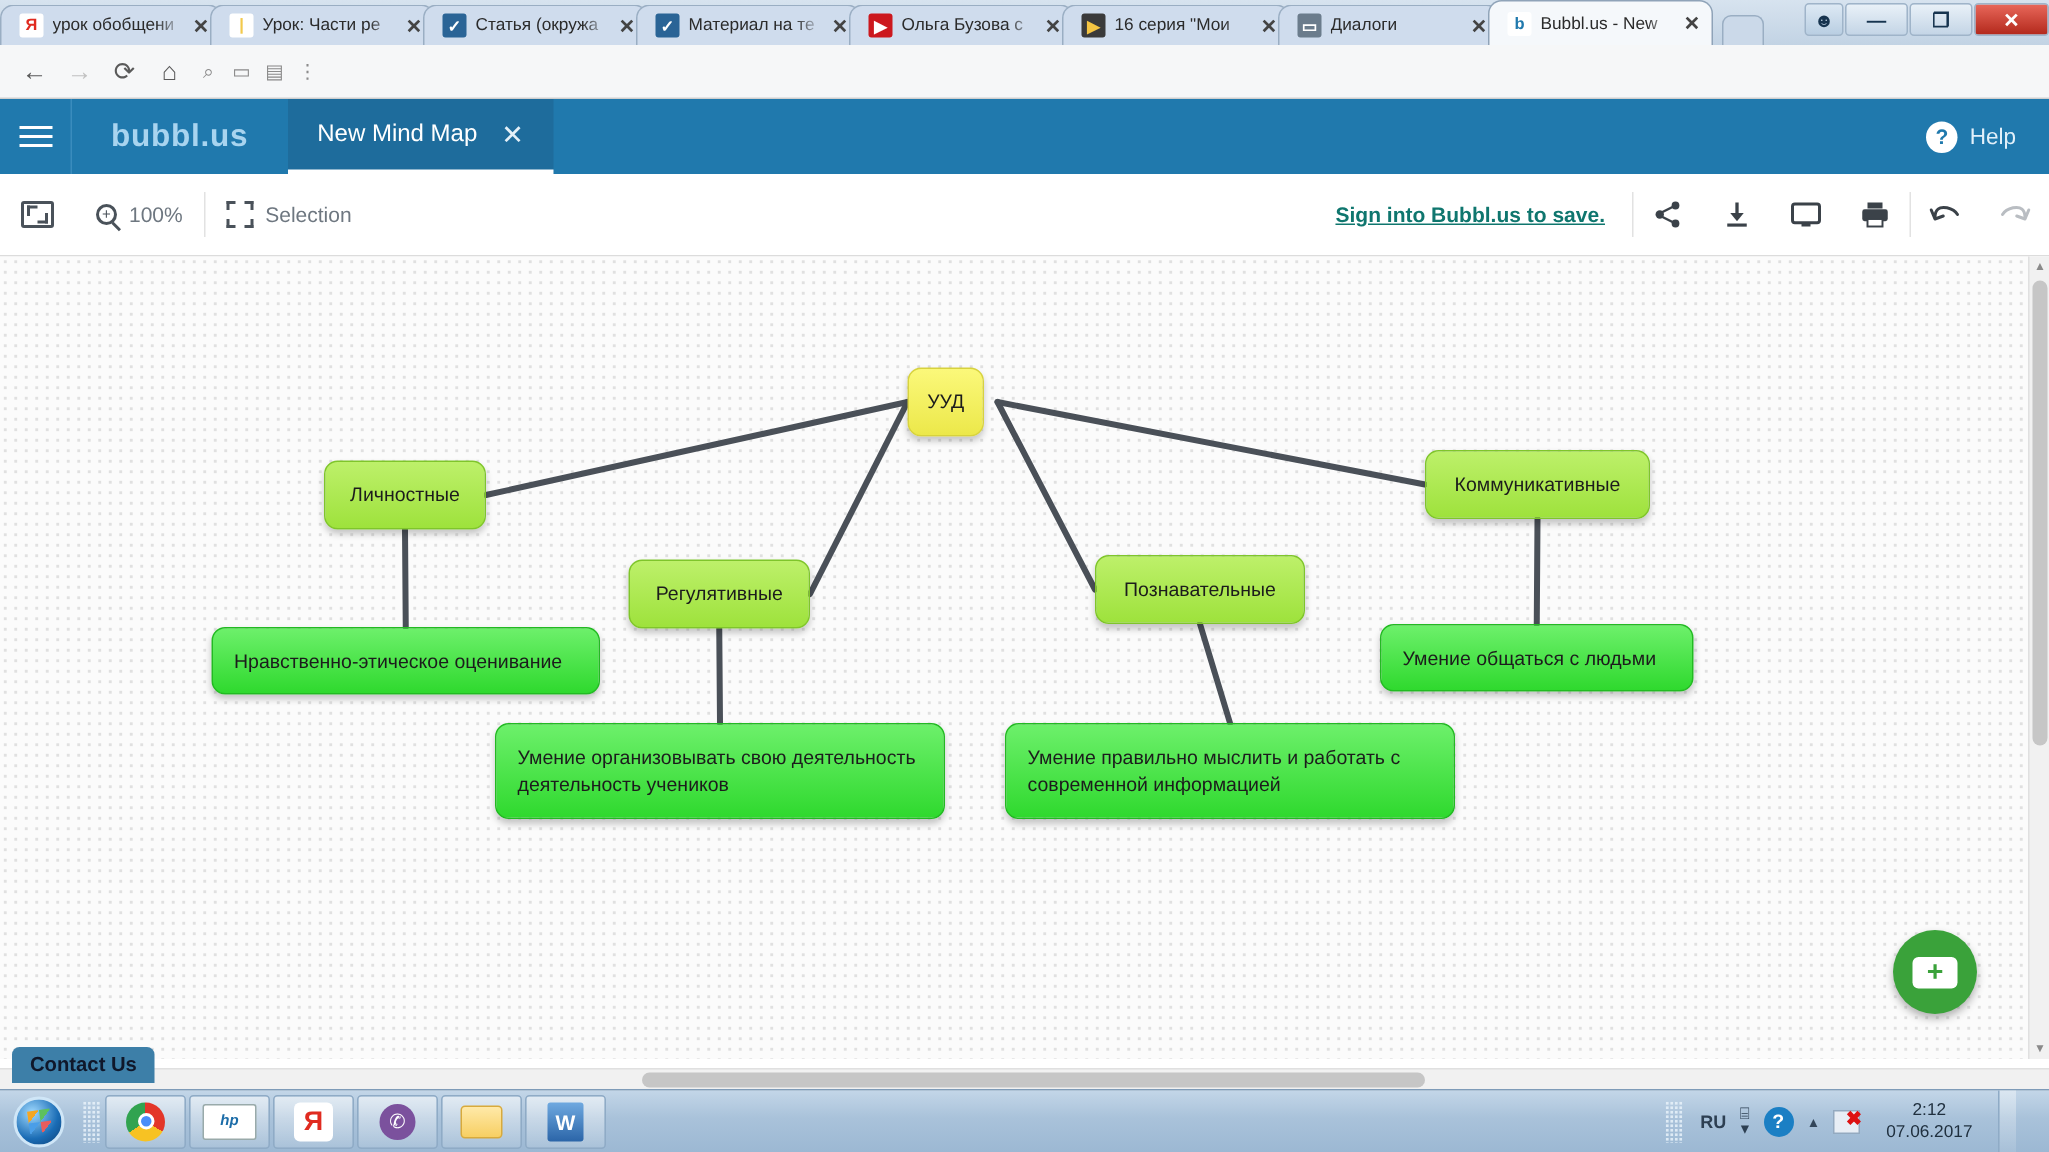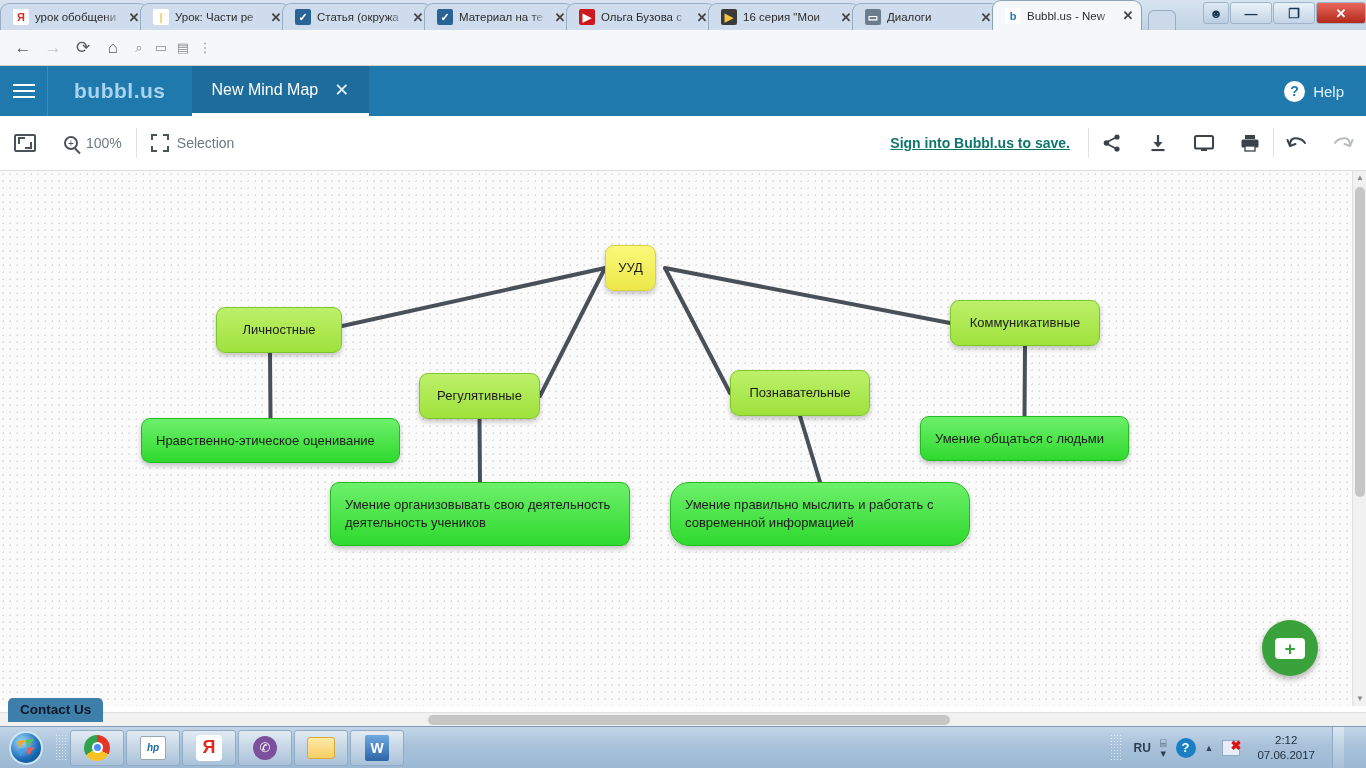--- a/index.html
+++ b/index.html
@@ -307,21 +307,21 @@
   }
   .showdesk { width: 12px; height: 42px; background: linear-gradient(rgba(255,255,255,.4), rgba(255,255,255,.1)); border-left: 1px solid #8fabc6; }
 
   
   .ico-chrome {
     width: 26px; height: 26px; border-radius: 50%;
     background: conic-gradient(#e33629 0 33%, #f7c223 0 66%, #31a350 0 100%);
     display: flex; align-items: center; justify-content: center;
   }
   .ico-chrome i { width: 11px; height: 11px; border-radius: 50%; background: #4b8df8; border: 2px solid #fff; display:block;}
-  .ico-hp { width: 26px; height: 24px; background: #fff; border: 1px solid #9aa; border-radius: 2px; display:flex;align-items:center;justify-content:center; color:#1b6ca8; font-size:10px; font-weight:bold; font-style: italic;}
+  .ico-hp { width: 36px; height: 24px; background: #fff; border: 1px solid #9aa; border-radius: 2px; display:flex;align-items:center;justify-content:center; color:#1b6ca8; font-size:10px; font-weight:bold; font-style: italic;}
   .ico-ya { width: 26px; height: 26px; background: #fff; border-radius: 4px; color: #e02b20; font-weight: bold; font-size: 18px; display:flex;align-items:center;justify-content:center;}
   .ico-viber { width: 24px; height: 24px; border-radius: 50%; background: #7b519d; color:#fff; font-size:13px; display:flex;align-items:center;justify-content:center;}
   .ico-folder { width: 28px; height: 22px; background: linear-gradient(#ffe9a8,#f7cf63); border: 1px solid #d8aa3c; border-radius: 3px; }
   .ico-word { width: 24px; height: 26px; background: linear-gradient(#6fa9e0,#2b65a8); color:#fff; font-weight:bold; font-size:14px; display:flex;align-items:center;justify-content:center; border-radius:2px;}
 </style>
 </head>
 <body>
 
 <div class="chrome-tabstrip">
   <div id="tabs" style="display:flex;align-items:flex-end;height:30px;">
@@ -491,39 +491,39 @@
       <line x1="665" y1="97" x2="950" y2="152" stroke="#4a5058" stroke-width="4" stroke-linecap="round"></line>
       <line x1="270" y1="182" x2="270.5" y2="247" stroke="#4a5058" stroke-width="4" stroke-linecap="round"></line>
       <line x1="479.5" y1="248" x2="480" y2="311" stroke="#4a5058" stroke-width="4" stroke-linecap="round"></line>
       <line x1="800" y1="245" x2="820" y2="311" stroke="#4a5058" stroke-width="4" stroke-linecap="round"></line>
       <line x1="1025" y1="175" x2="1024.5" y2="245" stroke="#4a5058" stroke-width="4" stroke-linecap="round"></line>
     </svg>
   <div id="nodes">
       <div class="node center one-line" style="left: 605px; top: 74px; width: 51px; height: 46px;">
         <span>УУД</span>
       </div>
-      <div class="node lvl1 one-line" style="left: 216px; top: 136px; width: 126px; height: 46px;">
+      <div class="node lvl1 one-line" style="left: 216px; top: 136px; width: 108px; height: 46px;">
         <span>Личностные</span>
       </div>
       <div class="node lvl1 one-line" style="left: 419px; top: 202px; width: 121px; height: 46px;">
         <span>Регулятивные</span>
       </div>
       <div class="node lvl1 one-line" style="left: 730px; top: 199px; width: 140px; height: 46px;">
         <span>Познавательные</span>
       </div>
       <div class="node lvl1 one-line" style="left: 950px; top: 129px; width: 150px; height: 46px;">
         <span>Коммуникативные</span>
       </div>
       <div class="node lvl2 one-line" style="left: 141px; top: 247px; width: 259px; height: 45px;">
         <span>Нравственно-этическое оценивание</span>
       </div>
       <div class="node lvl2" style="left: 330px; top: 311px; width: 300px; height: 64px;">
         <span>Умение организовывать свою деятельность  деятельность учеников</span>
       </div>
-      <div class="node lvl2" style="left: 670px; top: 311px; width: 300px; height: 64px; border-radius: 19px;">
+      <div class="node lvl2" style="left: 670px; top: 311px; width: 300px; height: 64px;">
         <span>Умение правильно мыслить и работать с современной информацией</span>
       </div>
       <div class="node lvl2 one-line" style="left: 920px; top: 245px; width: 209px; height: 45px;">
         <span>Умение общаться с людьми</span>
       </div>
     </div>
 
   <div class="add-btn">
     <span class="plate">+</span>
   </div>

